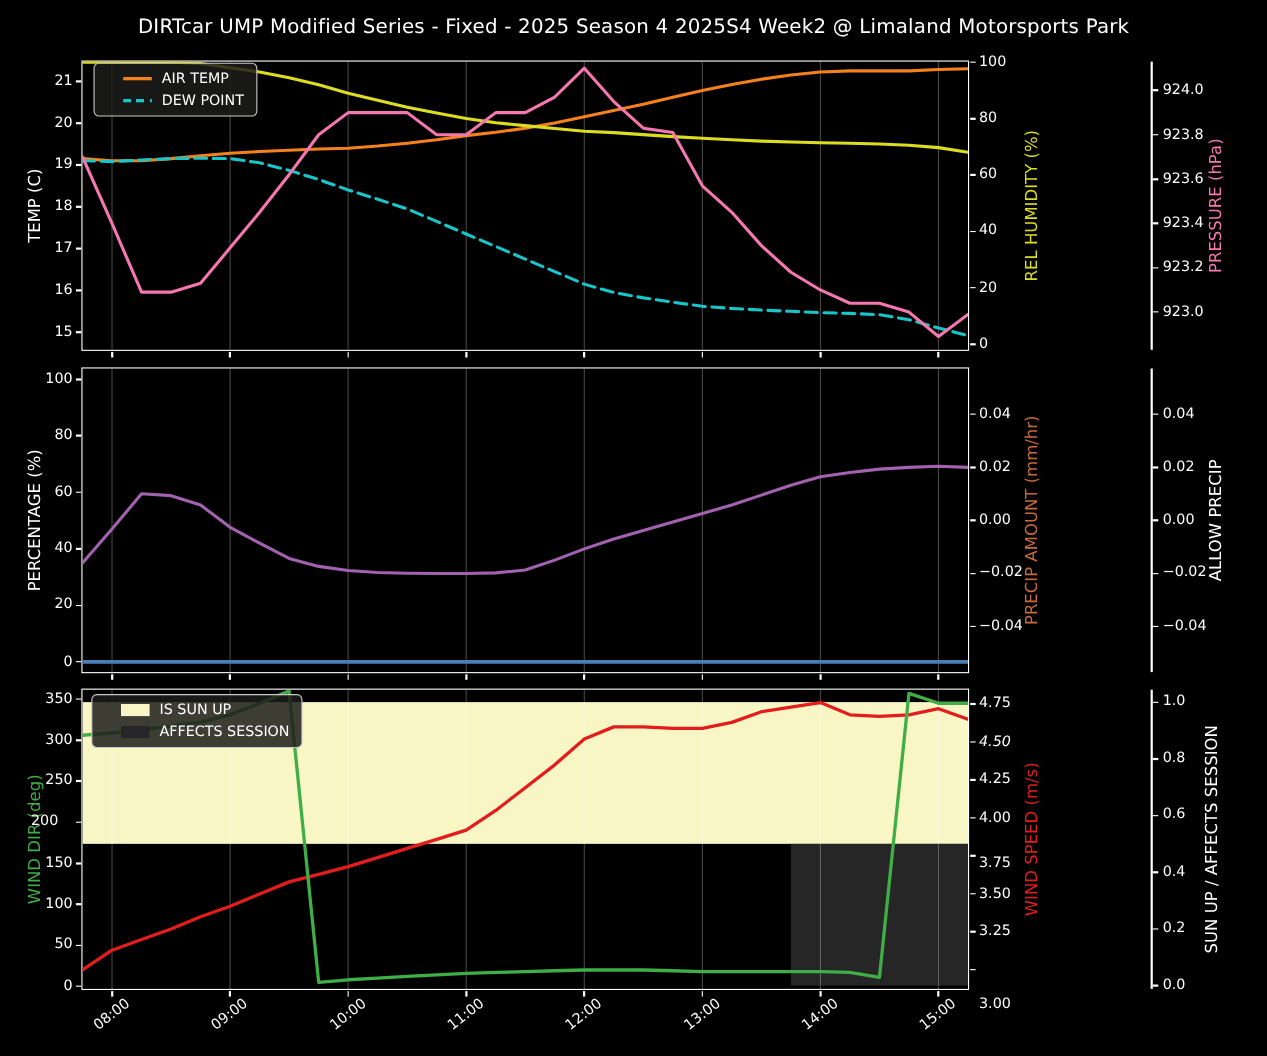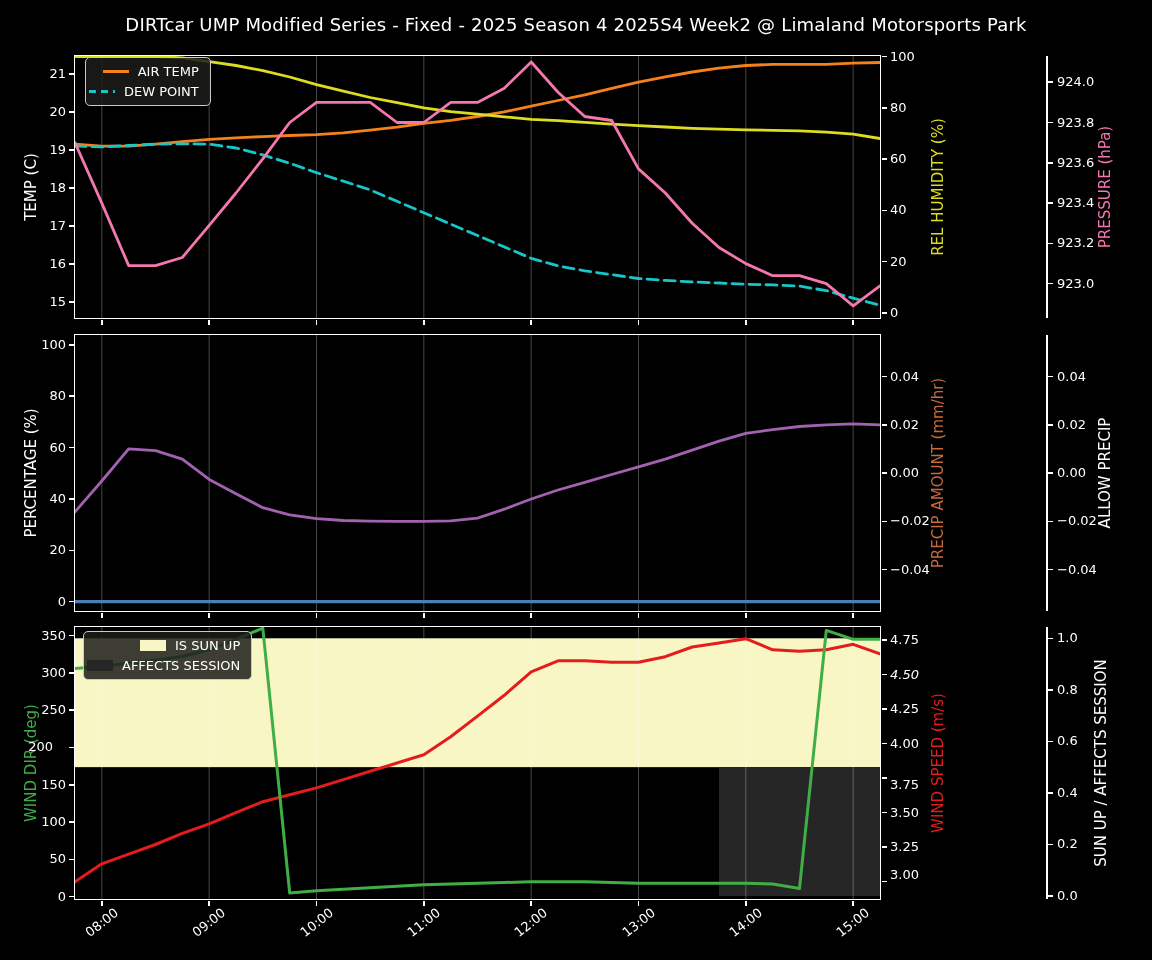--- a/index.html
+++ b/index.html
@@ -14,21 +14,21 @@
   .al-p1-left{left:31px;top:187px;}   .al-p1-r1{left:938px;top:187px;}  .al-p1-r2{left:1105px;top:187px;}
   .al-p2-left{left:31px;top:473px;}   .al-p2-r1{left:938px;top:473px;}  .al-p2-r2{left:1105px;top:473px;}
   .al-p3-left{left:31px;top:763px;}   .al-p3-r1{left:938px;top:763px;}  .al-p3-r2{left:1101px;top:763px;}
   .ylab{position:absolute;font-size:13px;height:16px;line-height:16px;}
   .ylab.l{width:50px;text-align:right;}
   .tick{position:absolute;background:#fff;}
   .spine2{position:absolute;width:1.5px;background:#fff;}
   .xlab{position:absolute;width:80px;font-size:13px;text-align:right;
         transform:rotate(-38deg);transform-origin:100% 0%;}
   .legend{position:absolute;background:rgba(28,28,26,0.85);border:1.2px solid #c9c9c9;
-          border-radius:5px;padding:6px 11px 6px 3px;display:flex;flex-direction:column;gap:5px;align-items:flex-end;}
+          border-radius:5px;padding:6px 11px 6px 26px;display:flex;flex-direction:column;gap:5px;}
   .lgrow{display:flex;align-items:center;gap:9px;font-size:13px;white-space:nowrap;}
   .chip{display:inline-block;flex:0 0 auto;}
 </style>
 </head>
 <body>
 
 <div class="fig">
   <div class="title">DIRTcar UMP Modified Series - Fixed - 2025 Season 4 2025S4 Week2 @ Limaland Motorsports Park</div>
 
   <div class="alab al-p1-left" style="color: rgb(255, 255, 255);">TEMP (C)</div>
@@ -202,21 +202,21 @@
     <div class="ylab l" style="left: 16px; top: 776.784px;">150</div>
     <div class="tick" style="left: 68.5px; top: 746.733px; width: 5px; height: 1.5px;"></div>
     <div class="ylab l" style="left: 3px; top: 739.483px;">200</div>
     <div class="tick" style="left: 68.5px; top: 709.432px; width: 5px; height: 1.5px;"></div>
     <div class="ylab l" style="left: 16px; top: 702.182px;">250</div>
     <div class="tick" style="left: 68.5px; top: 672.13px; width: 5px; height: 1.5px;"></div>
     <div class="ylab l" style="left: 16px; top: 664.88px;">300</div>
     <div class="tick" style="left: 68.5px; top: 634.829px; width: 5px; height: 1.5px;"></div>
     <div class="ylab l" style="left: 16px; top: 627.579px;">350</div>
     <div class="tick" style="left: 881.5px; top: 880.991px; width: 5px; height: 1.5px;"></div>
-    <div class="ylab" style="left: 890px; top: 867px;">3.00</div>
+    <div class="ylab" style="left: 890px; top: 905px;">3.00</div>
     <div class="tick" style="left: 881.5px; top: 846.473px; width: 5px; height: 1.5px;"></div>
     <div class="ylab" style="left: 890px; top: 839.223px;">3.25</div>
     <div class="tick" style="left: 881.5px; top: 811.956px; width: 5px; height: 1.5px;"></div>
     <div class="ylab" style="left: 890px; top: 804.706px;">3.50</div>
     <div class="tick" style="left: 881.5px; top: 777.438px; width: 5px; height: 1.5px;"></div>
     <div class="ylab" style="left: 890px; top: 777px;">3.75</div>
     <div class="tick" style="left: 881.5px; top: 742.92px; width: 5px; height: 1.5px;"></div>
     <div class="ylab" style="left: 890px; top: 735.67px;">4.00</div>
     <div class="tick" style="left: 881.5px; top: 708.402px; width: 5px; height: 1.5px;"></div>
     <div class="ylab" style="left: 890px; top: 701.152px;">4.25</div>

